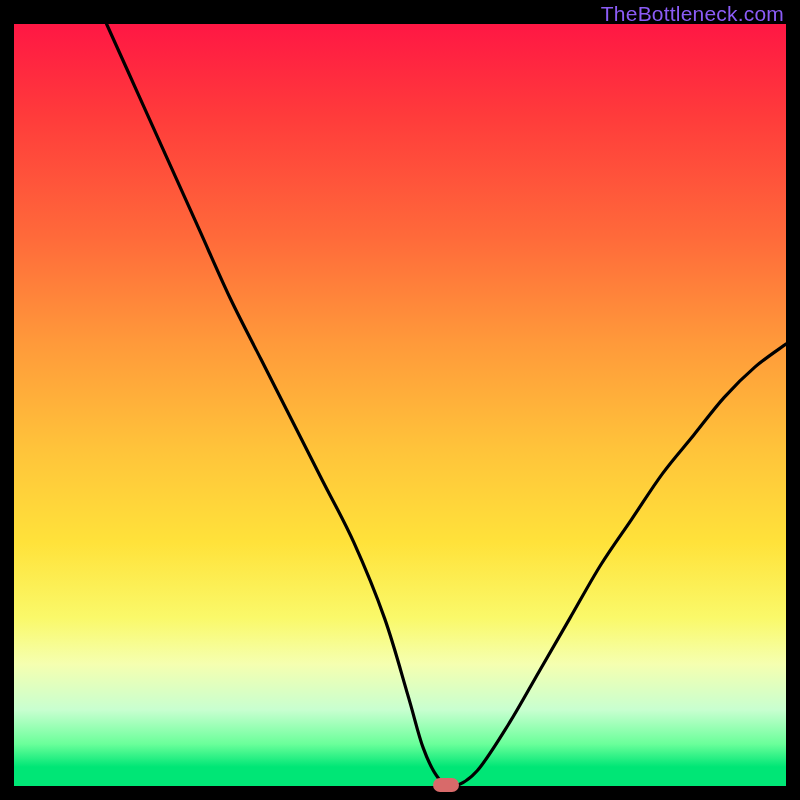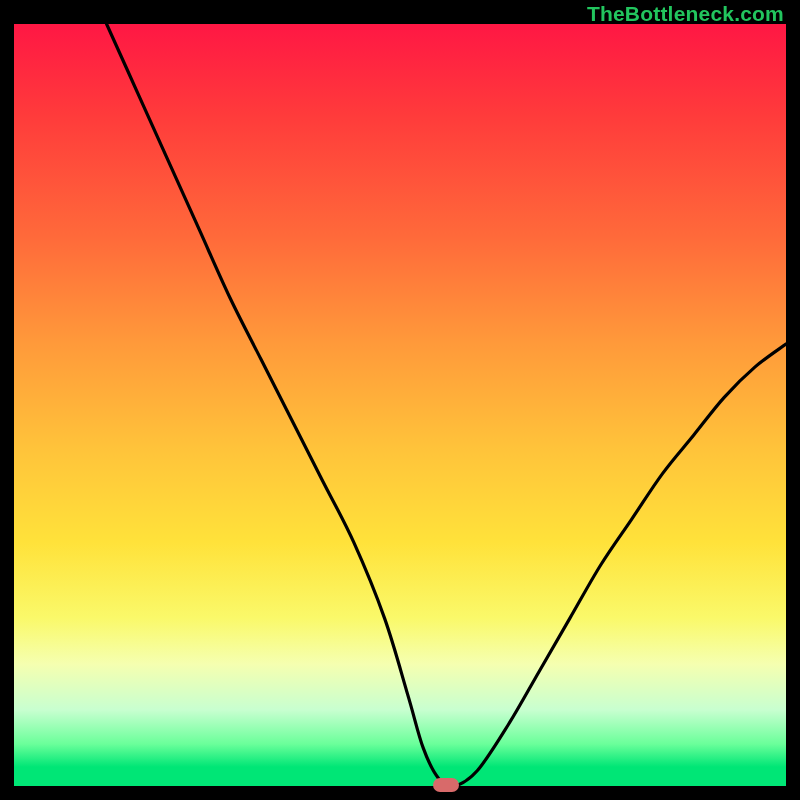--- a/index.html
+++ b/index.html
@@ -28,23 +28,23 @@
       #c8ffd0 90%,
       #6aff9a 94.5%,
       #00e676 97.5%,
       #00e676 100%
     );
   }
   .watermark {
     position: absolute;
     top: 2px;
     right: 16px;
-    color: #22c55e;
+    color: #8b5cf6;
     font-size: 21px;
-    font-weight: 700;
+    font-weight: 400;
     letter-spacing: 0.2px;
     margin-left: 36px;
   }
   .curve {
     position: absolute;
     left: 0; top: 0;
     width: 772px;
     height: 762px;
     pointer-events: none;
   }

